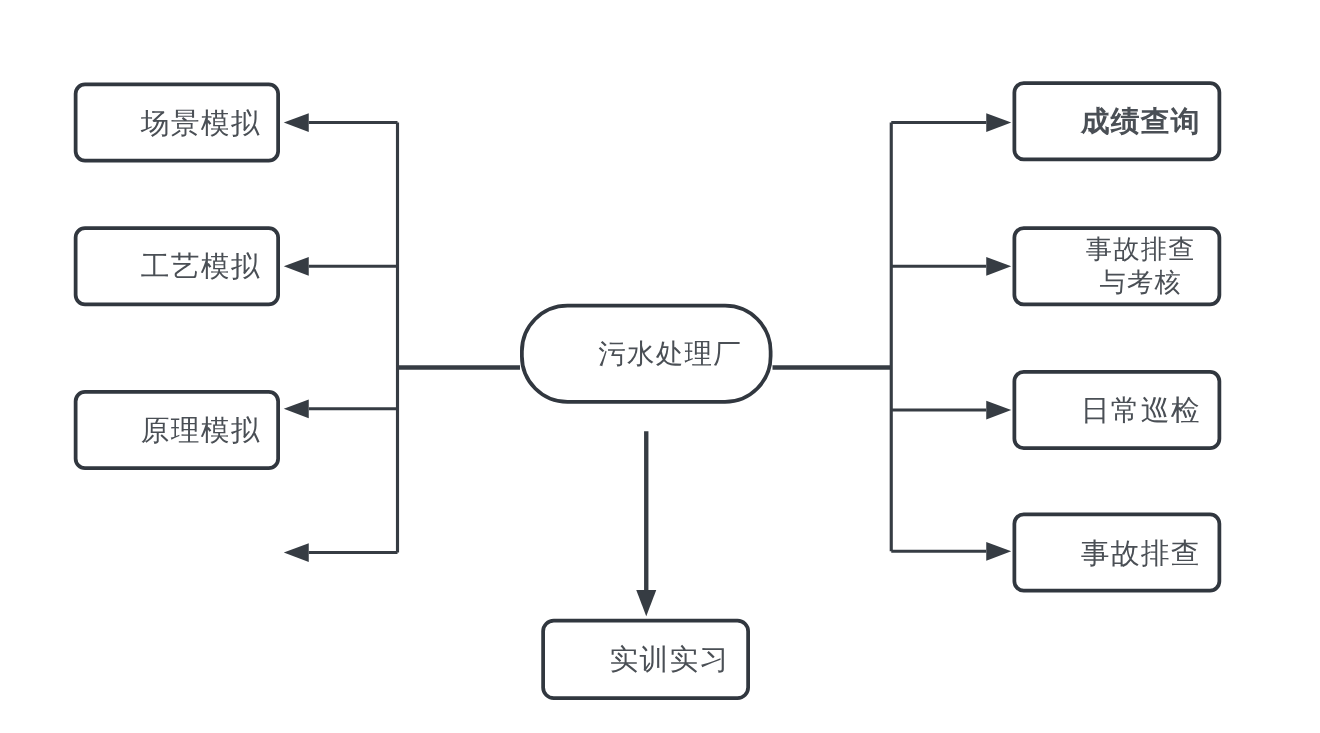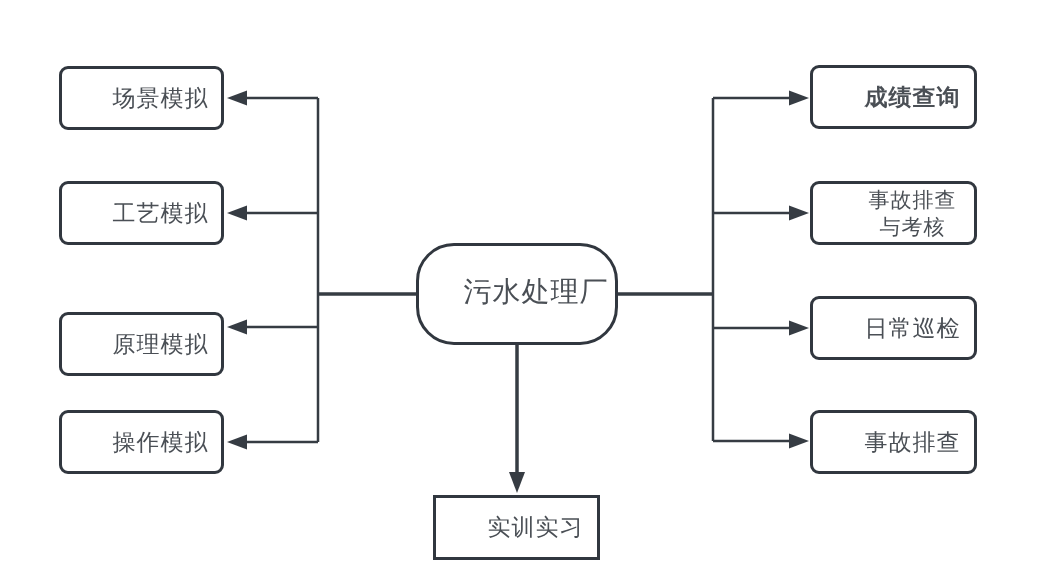--- a/index.html
+++ b/index.html
@@ -30,29 +30,28 @@
     color:var(--text);
     font-size:23px;
     letter-spacing:1px;
     line-height:1.25;
     text-align:center;
     padding-left:38px;
   }
   .node-left{left:59px;width:165px;height:64px;}
   .node-right{left:810px;width:167px;height:64px;}
   .node-center{
-    left:416px;top:243px;width:202px;height:102px;
+    left:416px;top:243px;width:202px;height:80px;
     border-radius:38px;
-    font-size:28px;
+    font-size:22px;
     line-height:1.45;
-    font-family:Liberation Mono, monospace;
   }
   .node-bottom{
     left:433px;top:495px;width:167px;height:65px;
-    border-radius:0;
+    border-radius:10px;
   }
   .nl1{top:66px;} .nl2{top:181px;} .nl3{top:312px;} .nl4{top:410px;}
   .nr1{top:65px;font-weight:bold;} .nr2{top:181px;} .nr3{top:296px;} .nr4{top:410px;}
   .nr2{font-size:21px;line-height:1.3;}
   .wires path{stroke:var(--line);stroke-width:2.5;fill:none;}
   .wires path.stem{stroke-width:3.5;}
   .wires polygon{fill:var(--line);stroke:none;}
 </style>
 </head>
 <body>
@@ -93,23 +92,20 @@
 
   <div class="node node-left nl1">
     <span>场景模拟</span>
   </div>
   <div class="node node-left nl2">
     <span>工艺模拟</span>
   </div>
   <div class="node node-left nl3">
     <span>原理模拟</span>
   </div>
-  <div class="node node-left nl4">
-    <span>操作模拟</span>
-  </div>
 
   <div class="node node-right nr1">
     <span>成绩查询</span>
   </div>
   <div class="node node-right nr2">
     <span>事故排查</span>
     <span>与考核</span>
   </div>
   <div class="node node-right nr3">
     <span>日常巡检</span>

